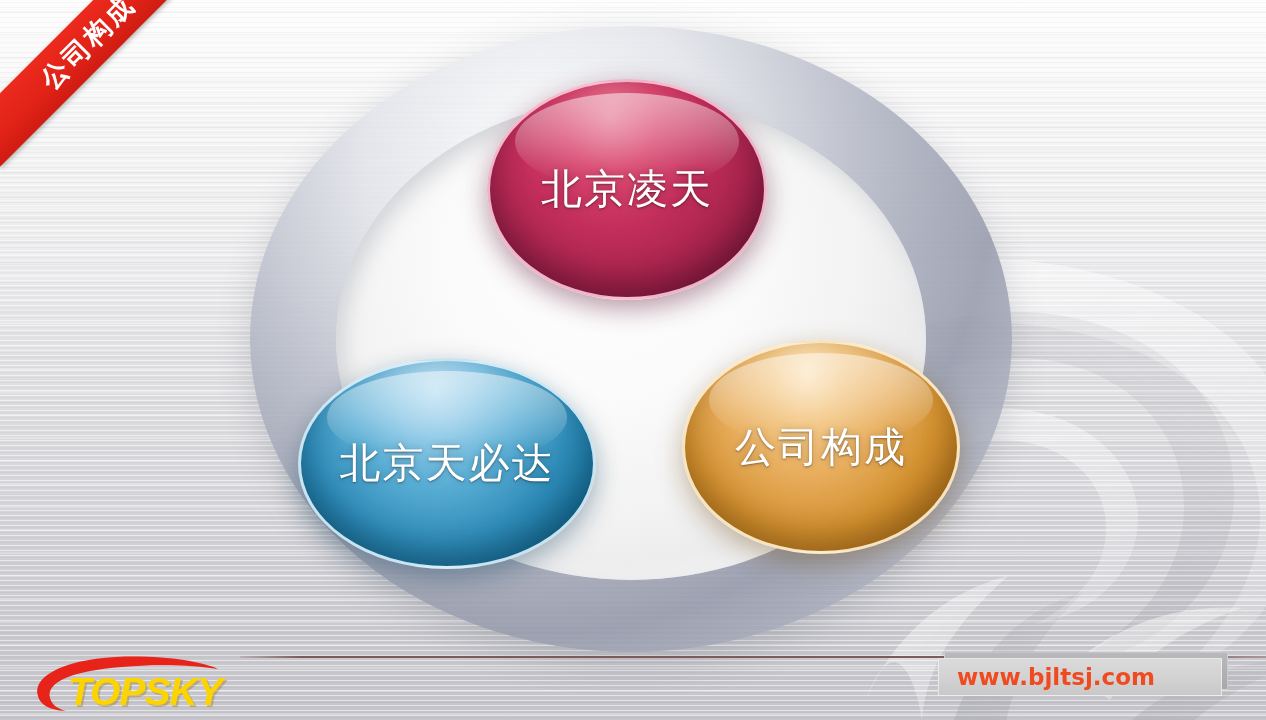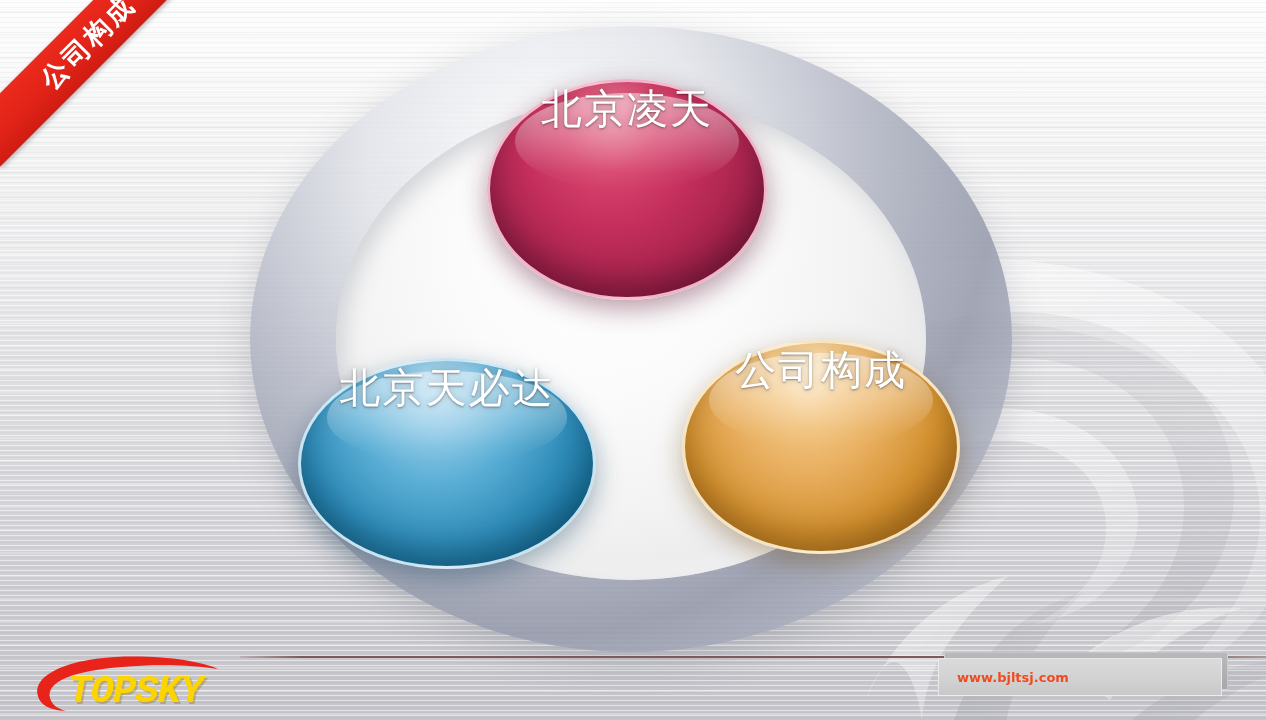--- a/index.html
+++ b/index.html
@@ -94,20 +94,21 @@
         #ffffff 0%, #fbfbfb 30%, #f3f3f3 56%,
         #e8e8ea 78%, #dcdce0 100%);
     box-shadow: inset 6px 8px 22px rgba(120,125,140,0.30),
                 inset -4px -6px 18px rgba(255,255,255,0.65);
   }
   
   .bubble {
     position: absolute;
     border-radius: 50%;
     display: flex;
+    align-items: center;
     justify-content: center;
   }
   .bubble .label {
     position: relative;
     z-index: 4;
     color: #ffffff;
     font-family: "DejaVu Serif", "Liberation Serif", serif;
     font-size: 41px;
     letter-spacing: 2px;
     white-space: nowrap;
@@ -213,21 +214,21 @@
     top: 652px;
     width: 230px;
     height: 62px;
     z-index: 22;
   }
   #logo-text {
     position: absolute;
     left: 46px;
     top: 18px;
     color: #fcd400;
-    font-family: Liberation Mono, monospace;
+    font-family: Liberation Sans, sans-serif;
     font-size: 39px;
     font-weight: bold;
     font-style: italic;
     letter-spacing: -1px;
     text-shadow: 2px 2px 0 rgba(150,110,0,0.35);
   }
   
   #url-banner {
     position: absolute;
     left: 938px;
@@ -249,21 +250,21 @@
     width: 282px; height: 36px;
     background: linear-gradient(to bottom, #dadada 0%, #d2d2d2 55%, #c8c8c8 100%);
     border: 1px solid rgba(255,255,255,0.55);
     display: flex;
     align-items: center;
   }
   #url-text {
     margin-left: 18px;
     color: #f04b20;
     font-family: "DejaVu Sans", "Liberation Sans", sans-serif;
-    font-size: 13px;
+    font-size: 23px;
     font-weight: bold;
     letter-spacing: 0px;
   }
 </style>
 </head>
 <body>
 
 <div id="slide">
 
   <div id="scanlines"></div>

